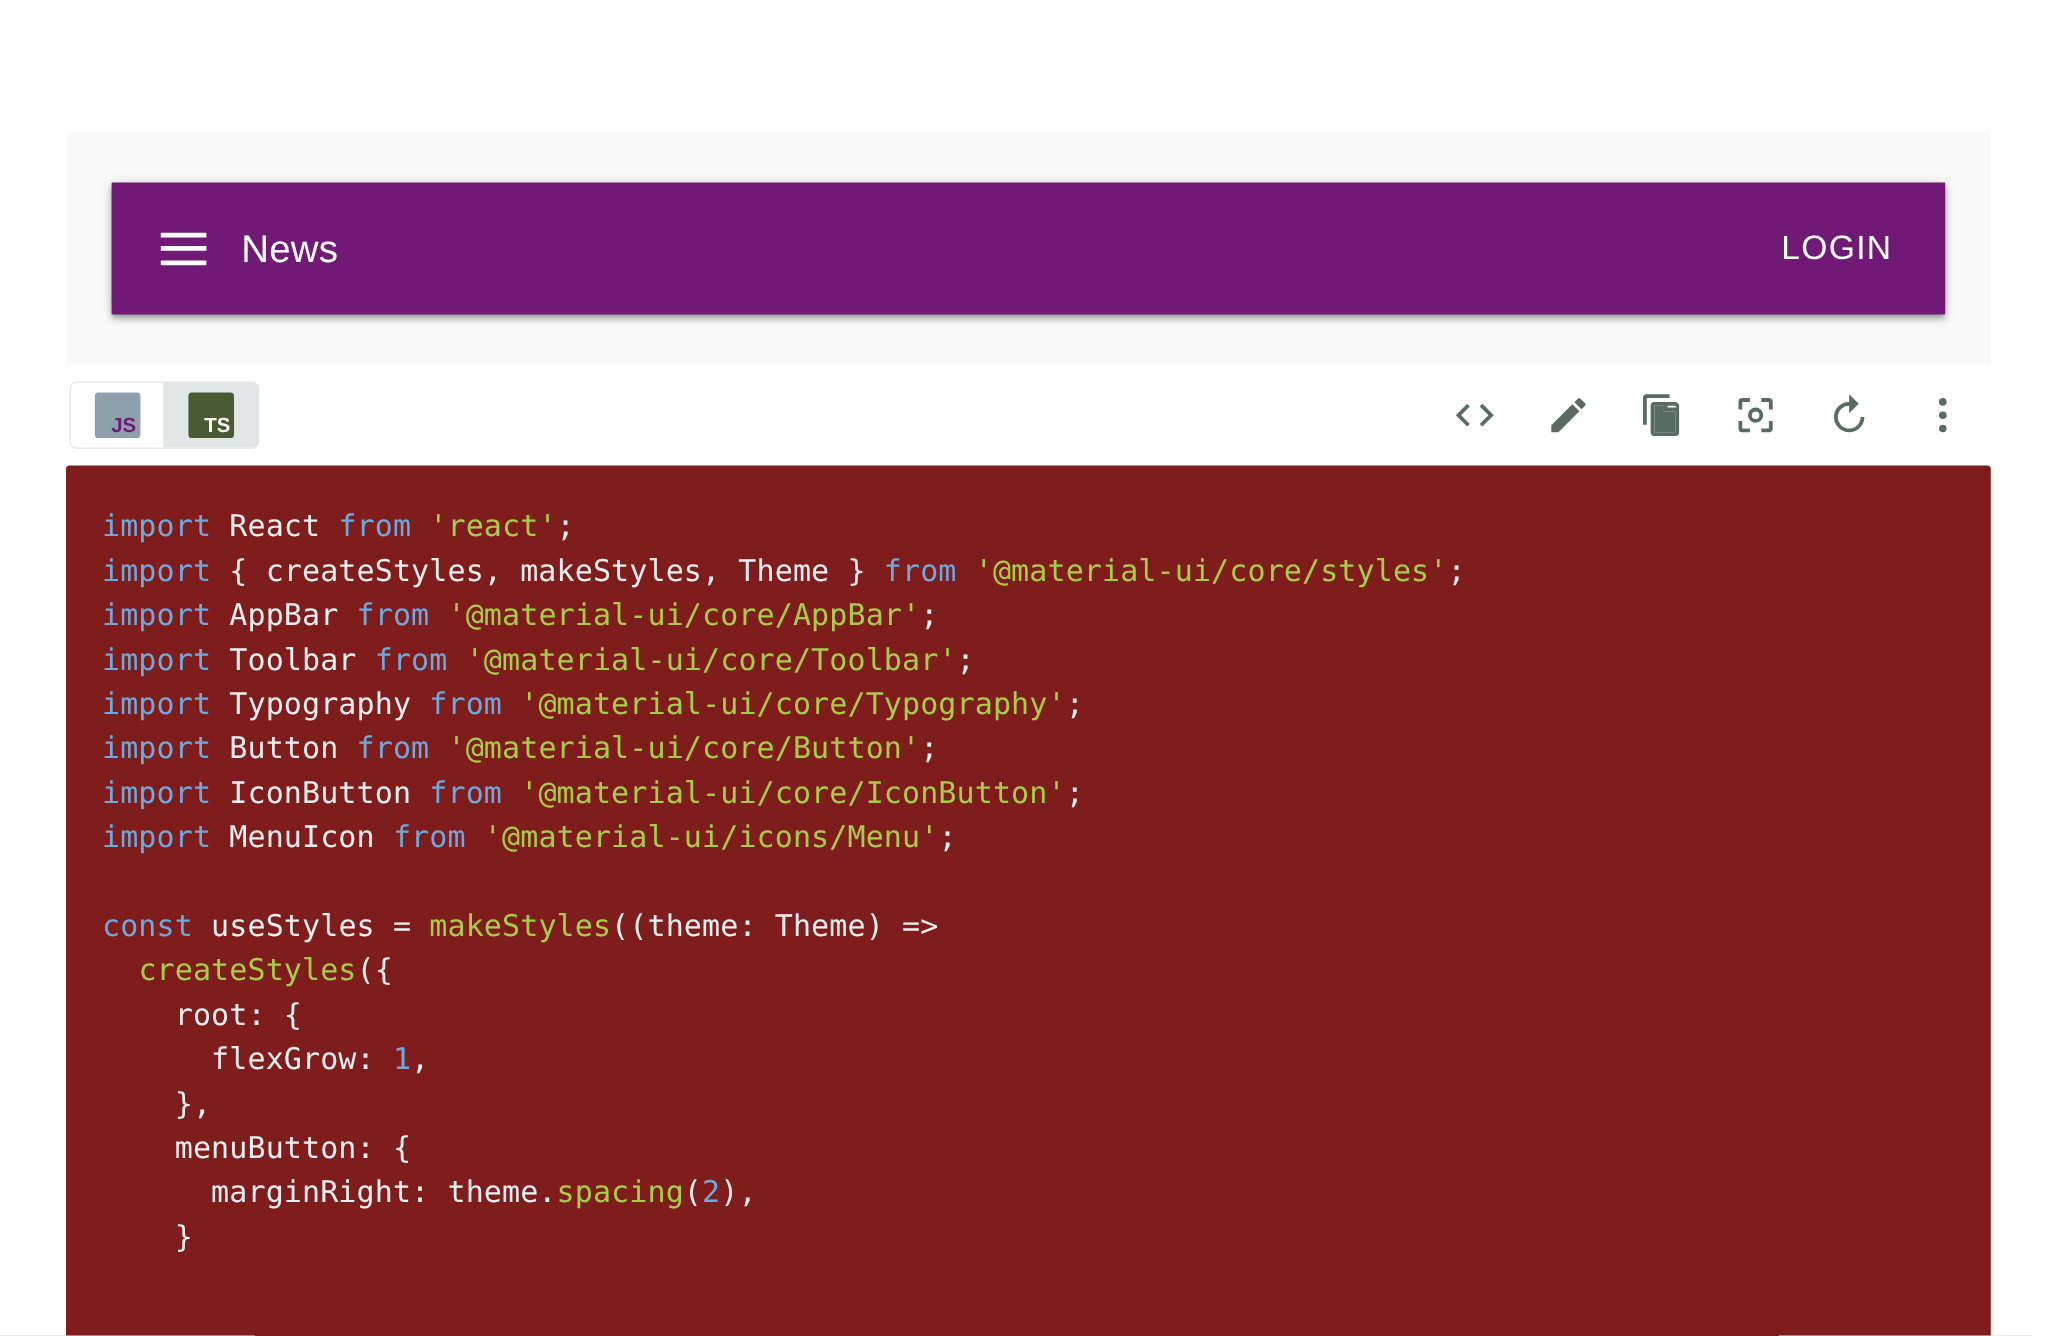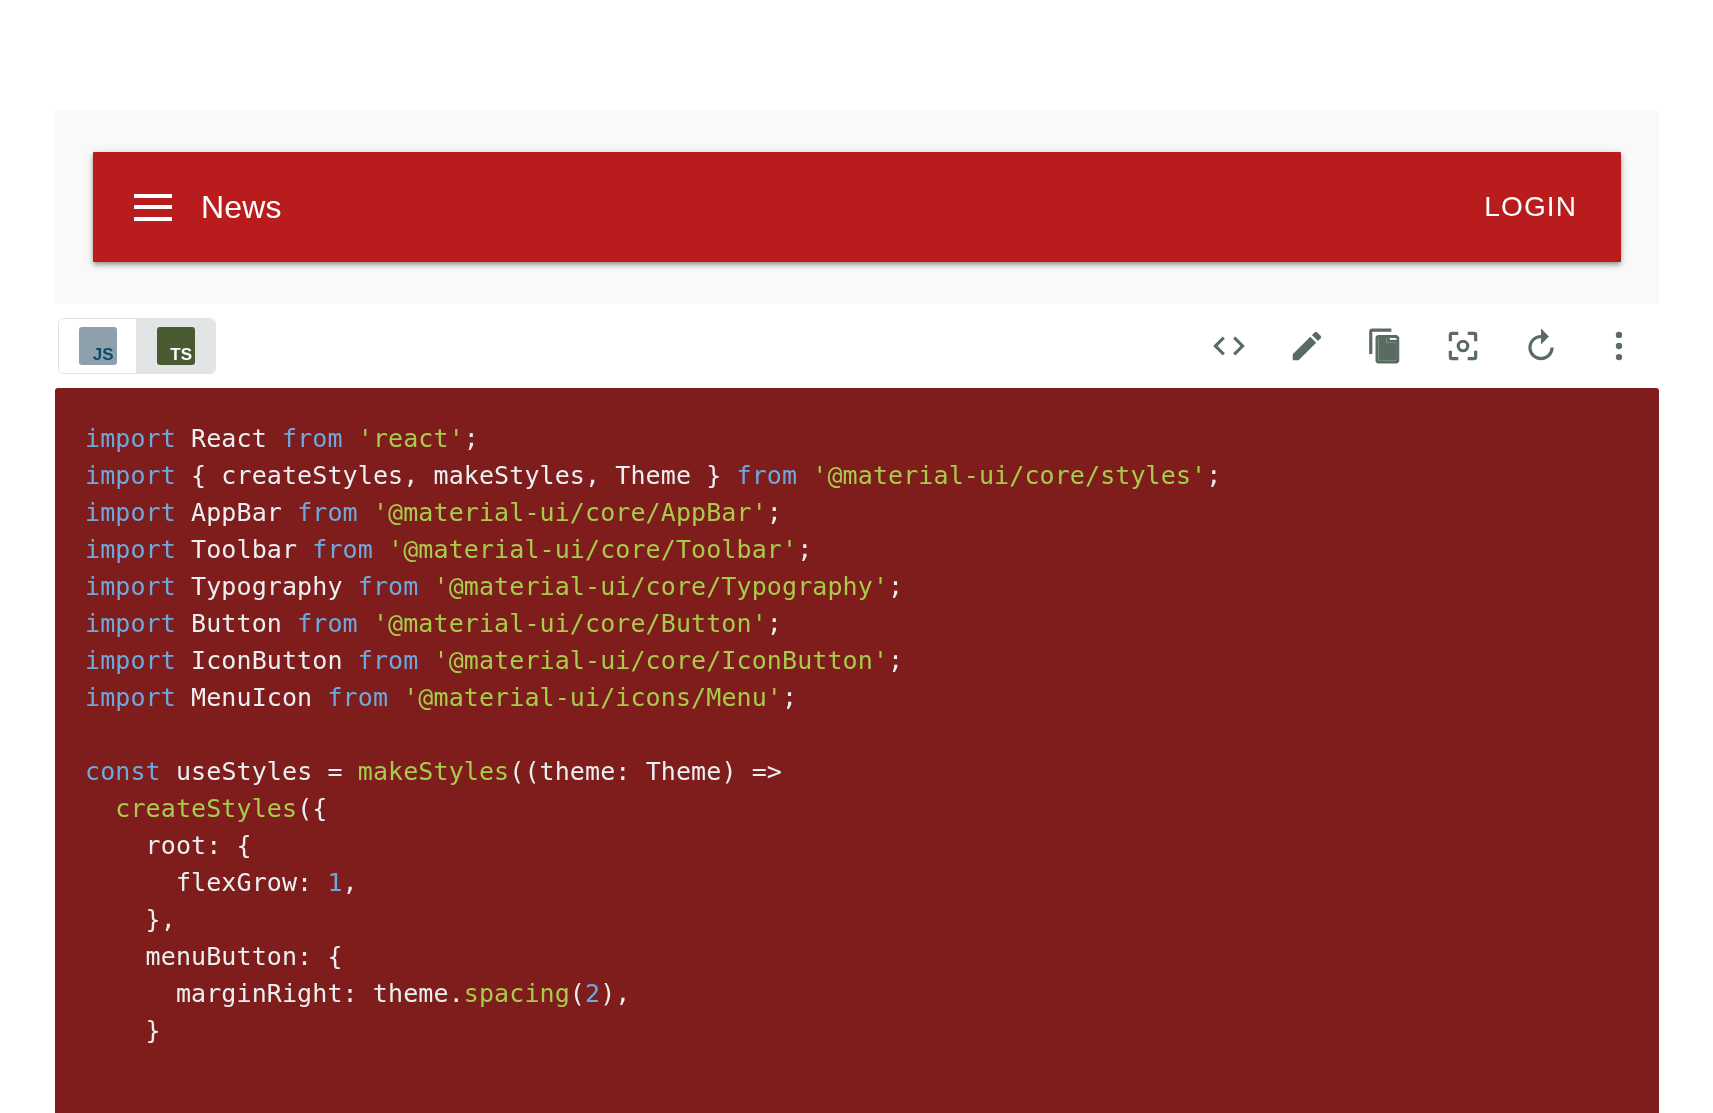--- a/index.html
+++ b/index.html
@@ -42,21 +42,21 @@
     border-radius: 2px;
   }
 
   
   .appbar {
     position: absolute;
     left: 38px;
     top: 42px;
     width: 1528px;
     height: 110px;
-    background: #b91c1c;
+    background: #701a75;
     color: #ffffff;
     border-radius: 1px;
     box-shadow: 0 2px 4px -1px rgba(0,0,0,0.26),
                 0 4px 5px 0 rgba(0,0,0,0.16),
                 0 1px 10px 0 rgba(0,0,0,0.14);
     display: flex;
     align-items: center;
     padding: 0 26px 0 26px;
   }
 
@@ -148,21 +148,21 @@
     display: flex;
     align-items: flex-end;
     justify-content: flex-end;
     padding: 0 3px 2px 0;
     font-size: 17px;
     font-weight: 700;
     font-family: "Liberation Sans", sans-serif;
     color: #ffffff;
     line-height: 1;
   }
-  .lang-glyph.js { background: #8fa0ad; color: #0c4a6e; }
+  .lang-glyph.js { background: #8fa0ad; color: #701a75; }
   .lang-glyph.ts { background: #4a5a33; color: #ffffff; }
 
   .icon-actions {
     position: absolute;
     right: 18px;
     top: 0;
     height: 56px;
     display: flex;
     align-items: center;
     gap: 34px;

